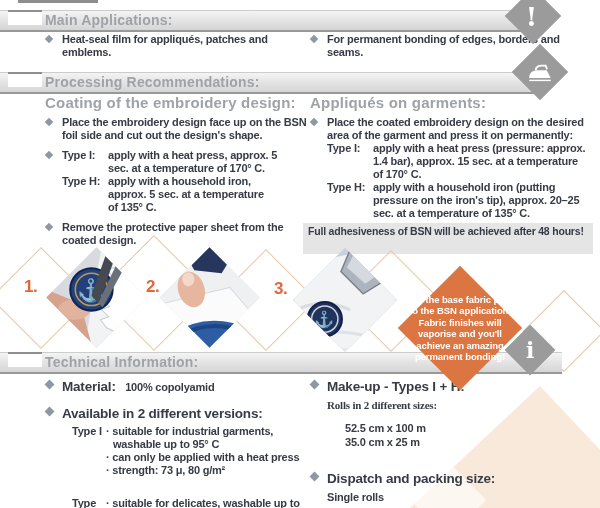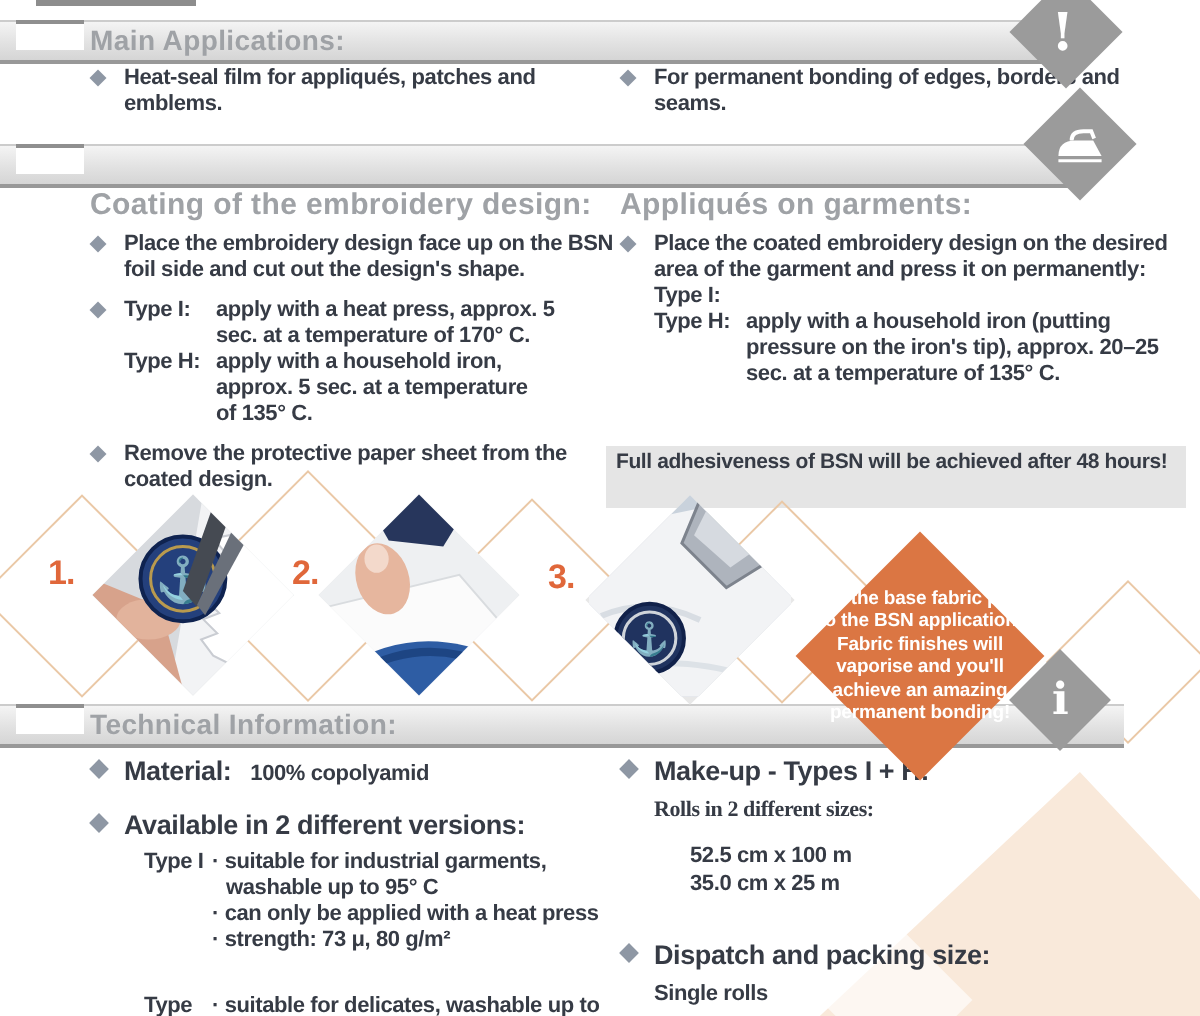--- a/index.html
+++ b/index.html
@@ -81,20 +81,21 @@
       <span class="b-diamond"></span>
       <span>Heat-seal film for appliqués, patches and emblems.</span>
     </div>
     <div class="abs body-txt bullet-item" style="left:310px;top:33px;width:250px;">
       <span class="b-diamond"></span>
       <span>For permanent bonding of edges, borders and seams.</span>
     </div>
 
     <div class="bar" style="top:72px;width:535px;">
       <div class="notch"></div>
+      <div class="bar-title">Processing Recommendations:</div>
     </div>
 
     <div class="col-heading" style="left:45px;top:94px;text-align:right;">Coating of the embroidery design:</div>
     <div class="col-heading" style="left:310px;top:94px;">Appliqués on garments:</div>
 
     <div class="abs body-txt" style="left:45px;top:116px;width:262px;">
       <div class="bullet-item" style="margin-bottom:7px;">
         <span class="b-diamond"></span>
         <span>Place the embroidery design face up on the BSN foil side and cut out the design's shape.</span>
       </div>
@@ -114,20 +115,21 @@
         <span>Remove the protective paper sheet from the coated design.</span>
       </div>
     </div>
 
     <div class="abs body-txt" style="left:310px;top:116px;width:278px;">
       <div class="bullet-item">
         <span class="b-diamond"></span>
         <span>Place the coated embroidery design on the desired area of the garment and press it on permanently:</span>
         <div class="type-row">
           <span class="type-label">Type I:</span>
+          <span class="type-text" style="max-width:215px;">apply with a heat press (pressure: approx. 1.4 bar), approx. 15 sec. at a temperature of 170° C.</span>
         </div>
         <div class="type-row">
           <span class="type-label">Type H:</span>
           <span class="type-text" style="max-width:218px;">apply with a household iron (putting pressure on the iron's tip), approx. 20–25 sec. at a temperature of 135° C.</span>
         </div>
       </div>
     </div>
     <div class="note-box">Full adhesiveness of BSN will be achieved after 48 hours!</div>
 
     <div class="outline-d" style="left:5px;top:262px;width:70px;height:70px;"></div>

